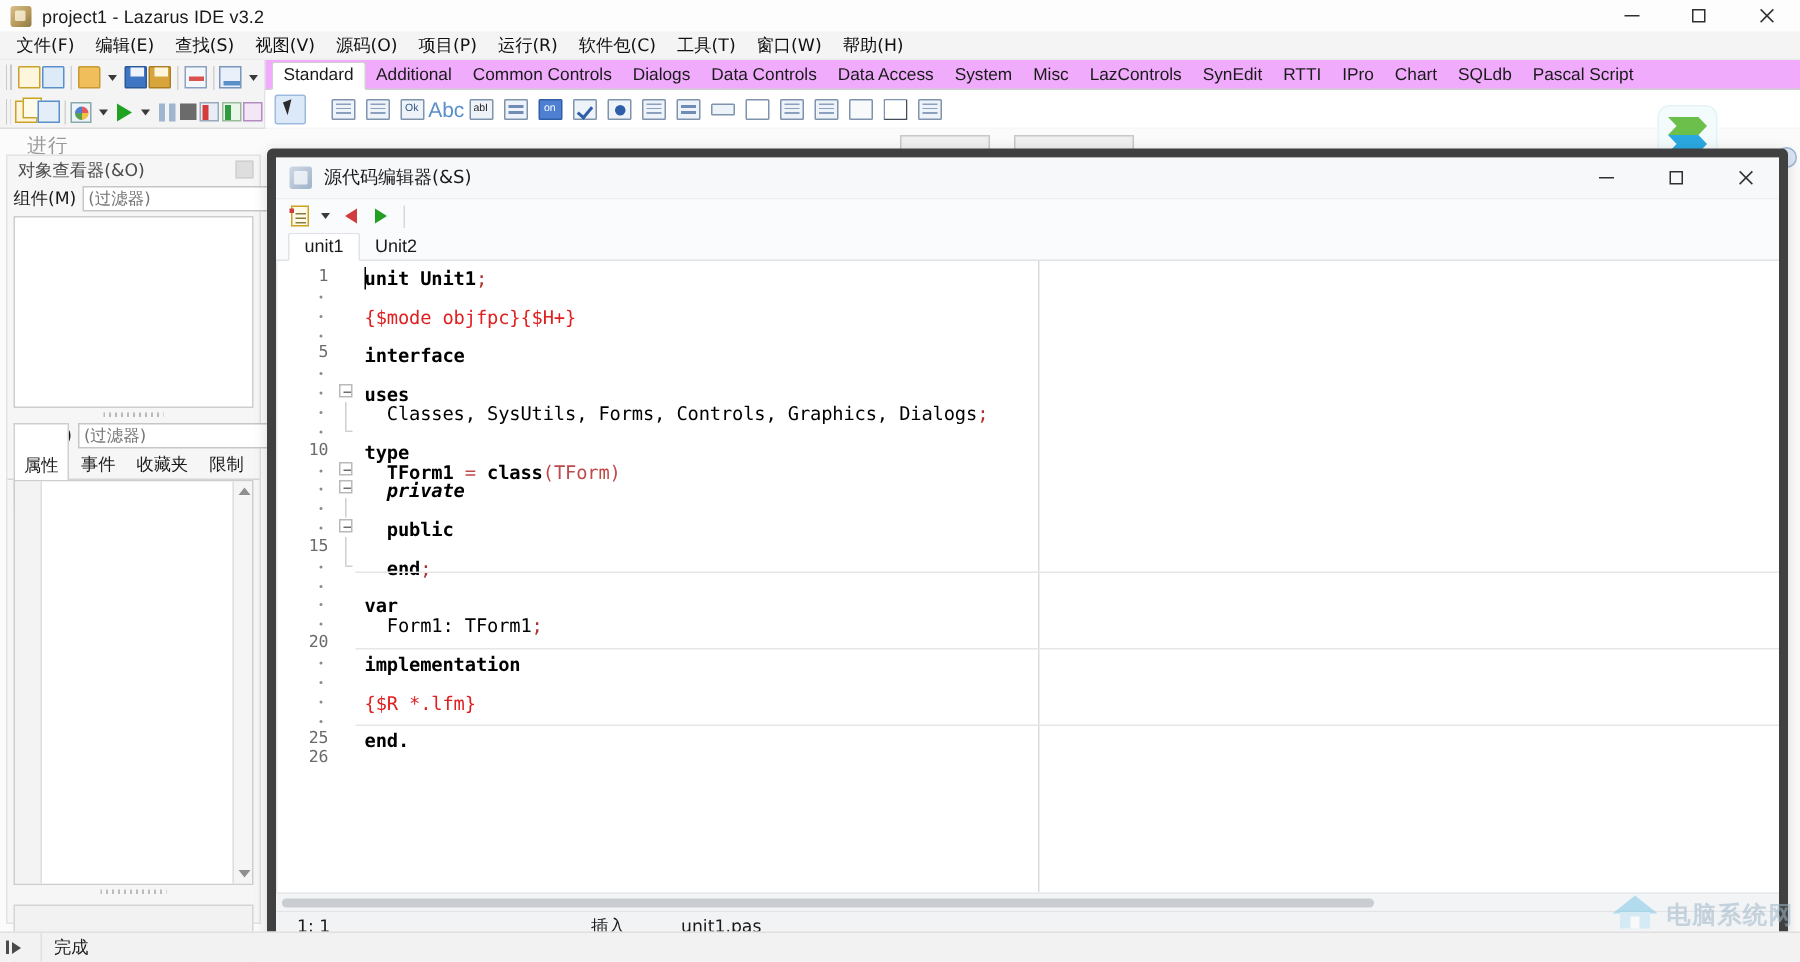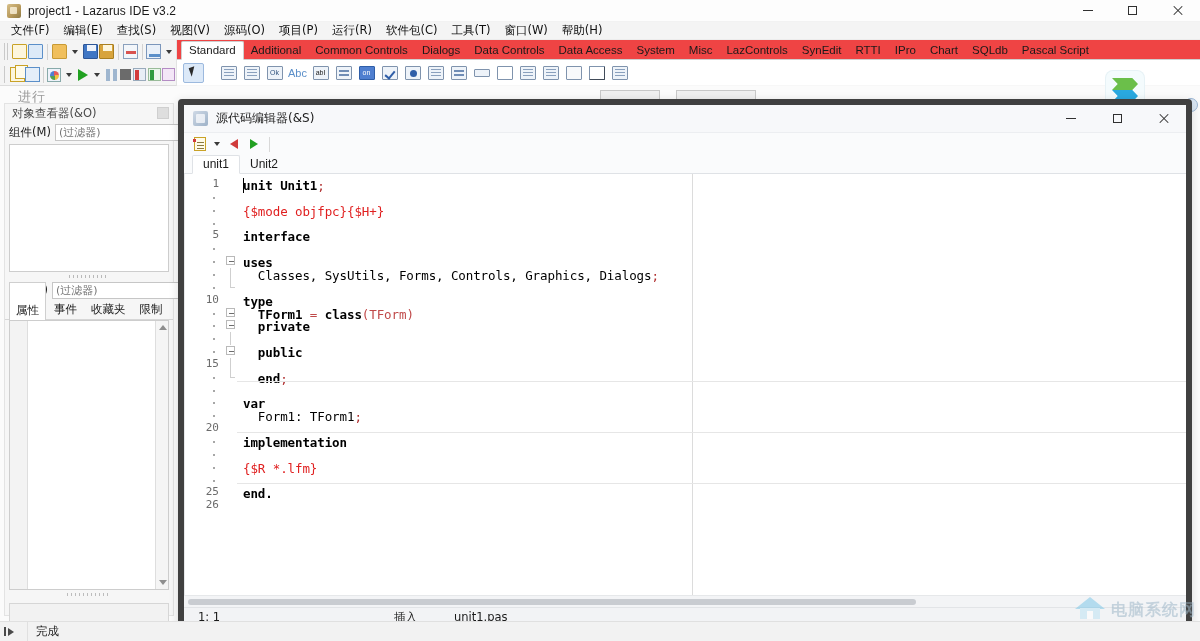--- a/index.html
+++ b/index.html
@@ -98,21 +98,21 @@
   .ic-stepover:after{content:"";position:absolute;left:1px;top:1px;width:4px;height:10px;background:#2e9b3e;}
   .ic-dbg   { width:13px;height:13px;background:#f3e6f7;border:1px solid #b48cc4;}
   .ic-magic { width:14px;height:14px;background:#eef2fa;border:1px solid #8aa;}
   .ic-magic:after{content:"";position:absolute;left:2px;top:2px;width:9px;height:9px;
     background:conic-gradient(#e35b5b 0 25%, #f0c040 0 50%, #52a052 0 75%, #4f7fd0 0);border-radius:50%;}
 
   
   .palette { position: absolute; left: 176px; top: 0; right: 0; height: 46px; background:#f7f7f7;
              border-left: 1px solid #e2e2e2; }
   .pal-tabs { display: flex; align-items: flex-end; height: 20px; padding-left: 4px; gap: 0px;
-              border-bottom: 1px solid #cfcfcf; background:#ef4444;}
+              border-bottom: 1px solid #cfcfcf; background:#f0abfc;}
   .pal-tab { font-size: 11.5px; padding: 2px 7px 3px; color: #1a1a1a; white-space: nowrap;
              font-family:"Liberation Sans",sans-serif; }
   .pal-tab.active { background: #ffffff; border: 1px solid #cfcfcf; border-bottom: 1px solid #ffffff;
                     margin-bottom: -1px; border-radius: 2px 2px 0 0; }
   .pal-icons { display: flex; align-items: center; height: 25px; padding-left: 6px; background:#ffffff;}
   .pal-btn { width: 21px; height: 20px; margin-right: 2px; display:flex; align-items:center; justify-content:center;}
   .pal-btn.sel { background: #dce9f8; border: 1px solid #9cb9de; border-radius: 2px; }
   .pi { width: 16px; height: 14px; border: 1px solid #7f93ad; background: #eef3f9; position: relative; border-radius:1px;}
   .pi.arrow { border: none; background: none; }
   .pi.arrow:before{
@@ -422,21 +422,21 @@
         <span class="pal-btn">
             <span class="pi lines"></span>
           </span>
         <span class="pal-btn">
             <span class="pi">
               <span class="lbl">Ok</span>
             </span>
           </span>
         <span class="pal-btn">
             <span class="pi" style="border:none;background:none">
-              <span class="lbl" style="font-size:11px;color:#5b8fc9">Abc</span>
+              <span class="lbl" style="font-size:14px;color:#5b8fc9">Abc</span>
             </span>
           </span>
         <span class="pal-btn">
             <span class="pi">
               <span class="lbl" style="color:#222">abI</span>
             </span>
           </span>
         <span class="pal-btn">
             <span class="pi bars"></span>
           </span>
@@ -618,21 +618,21 @@
       <div class="code-area" id="codearea">
         <div class="margin-line" style="left:455px"></div>
         <div class="caret-bar" style="left:6px; top:4px; height:15px;"></div>
       <div class="cline" style="top: 4px;"><span class="kw">unit Unit1</span><span class="pun">;</span></div>
           <div class="cline" style="top: 29.7px;"><span class="dir">{$mode objfpc}{$H+}</span></div>
           <div class="cline" style="top: 55.4px;"><span class="kw">interface</span></div>
           <div class="cline" style="top: 81.1px;"><span class="kw">uses</span></div>
           <div class="cline" style="top: 93.95px;"><span class="plain">  Classes, SysUtils, Forms, Controls, Graphics, Dialogs</span><span class="pun">;</span></div>
           <div class="cline" style="top: 119.65px;"><span class="kw">type</span></div>
           <div class="cline" style="top: 132.5px;"><span class="kw">  TForm1 </span><span class="typ">= </span><span class="kw">class</span><span class="typ">(TForm)</span></div>
-          <div class="cline" style="top: 145.35px;"><span class="kw">  private</span></div>
+          <div class="cline" style="top: 145.35px; font-style: italic;"><span class="kw">  private</span></div>
           <div class="cline" style="top: 171.05px;"><span class="kw">  public</span></div>
           <div class="cline" style="top: 196.75px;"><span class="kw">  end</span><span class="pun">;</span></div>
           <div class="cline" style="top: 222.45px;"><span class="kw">var</span></div>
           <div class="cline" style="top: 235.3px;"><span class="plain">  Form1: TForm1</span><span class="pun">;</span></div>
           <div class="cline" style="top: 261px;"><span class="kw">implementation</span></div>
           <div class="cline" style="top: 286.7px;"><span class="dir">{$R *.lfm}</span></div>
           <div class="cline" style="top: 312.4px;"><span class="kw">end.</span></div>
           <div class="sep-line" style="top: 206.6px;"></div>
           <div class="sep-line" style="top: 258px;"></div>
           <div class="sep-line" style="top: 309.4px;"></div>

